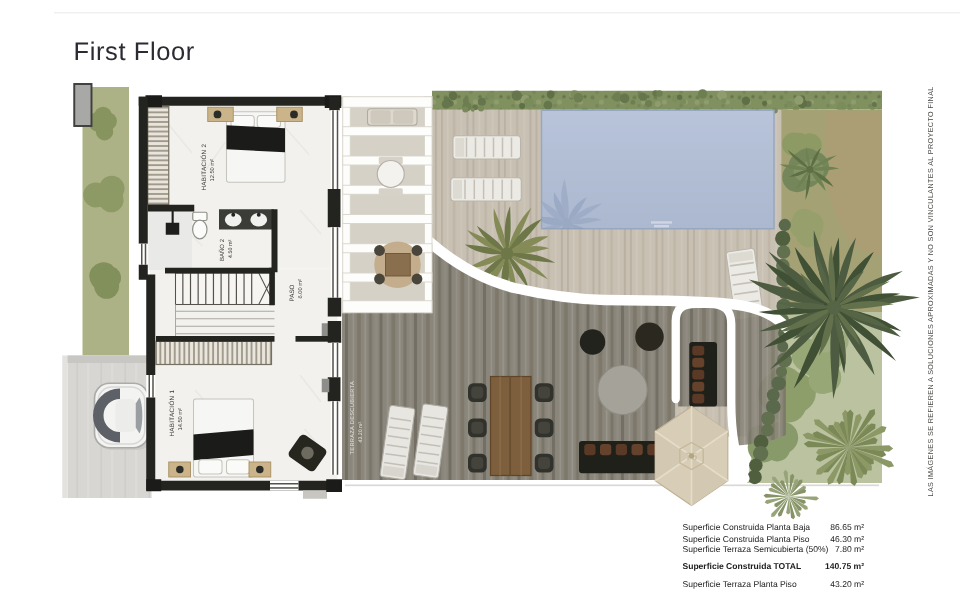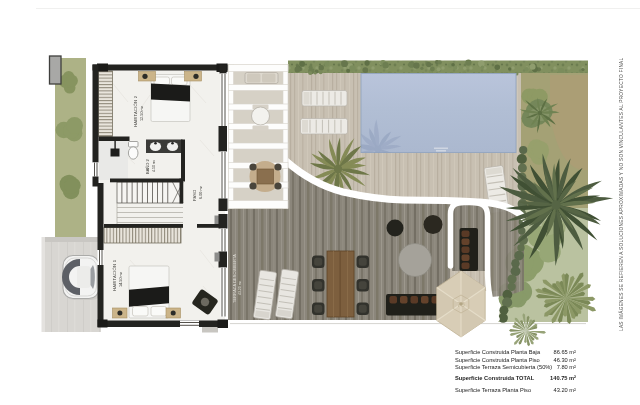--- a/index.html
+++ b/index.html
@@ -798,20 +798,21 @@
 <line x1="0" y1="0" x2="24.2" y2="16.5" stroke="#e5ddc9" stroke-width="1.1"></line>
 <line x1="0" y1="0" x2="0.0" y2="33.0" stroke="#e5ddc9" stroke-width="1.1"></line>
 <line x1="0" y1="0" x2="-24.2" y2="16.5" stroke="#e5ddc9" stroke-width="1.1"></line>
 <line x1="0" y1="0" x2="-24.2" y2="-16.5" stroke="#e5ddc9" stroke-width="1.1"></line>
 <polygon points="0,-9 7.8,-4.5 7.8,4.5 0,9 -7.8,4.5 -7.8,-4.5" fill="none" stroke="#c5b89c" stroke-width="0.9"></polygon>
 <text x="0" y="2.5" text-anchor="middle" font-size="7" fill="#c9bda1" font-weight="bold">75</text>
 <circle r="1.8" fill="#b3a685"></circle>
 </g>
 </svg>
 
+<div style="position:absolute;left:49px;top:25px;font-size:17px;font-weight:400;color:#2b2b33;letter-spacing:0.4px">First Floor</div>
 
 <div style="position:absolute;left:455px;top:349px;width:121px;font-size:5.7px;color:#1c1c1c;line-height:7.5px;white-space:nowrap">
 <div style="display:flex;justify-content:space-between;font-weight:normal;margin-top:0px">
         <span>Superficie Construida Planta Baja</span>
         <span>86.65 m²</span>
       </div>
 <div style="display:flex;justify-content:space-between;font-weight:normal;margin-top:0px">
         <span>Superficie Construida Planta Piso</span>
         <span>46.30 m²</span>
       </div>

